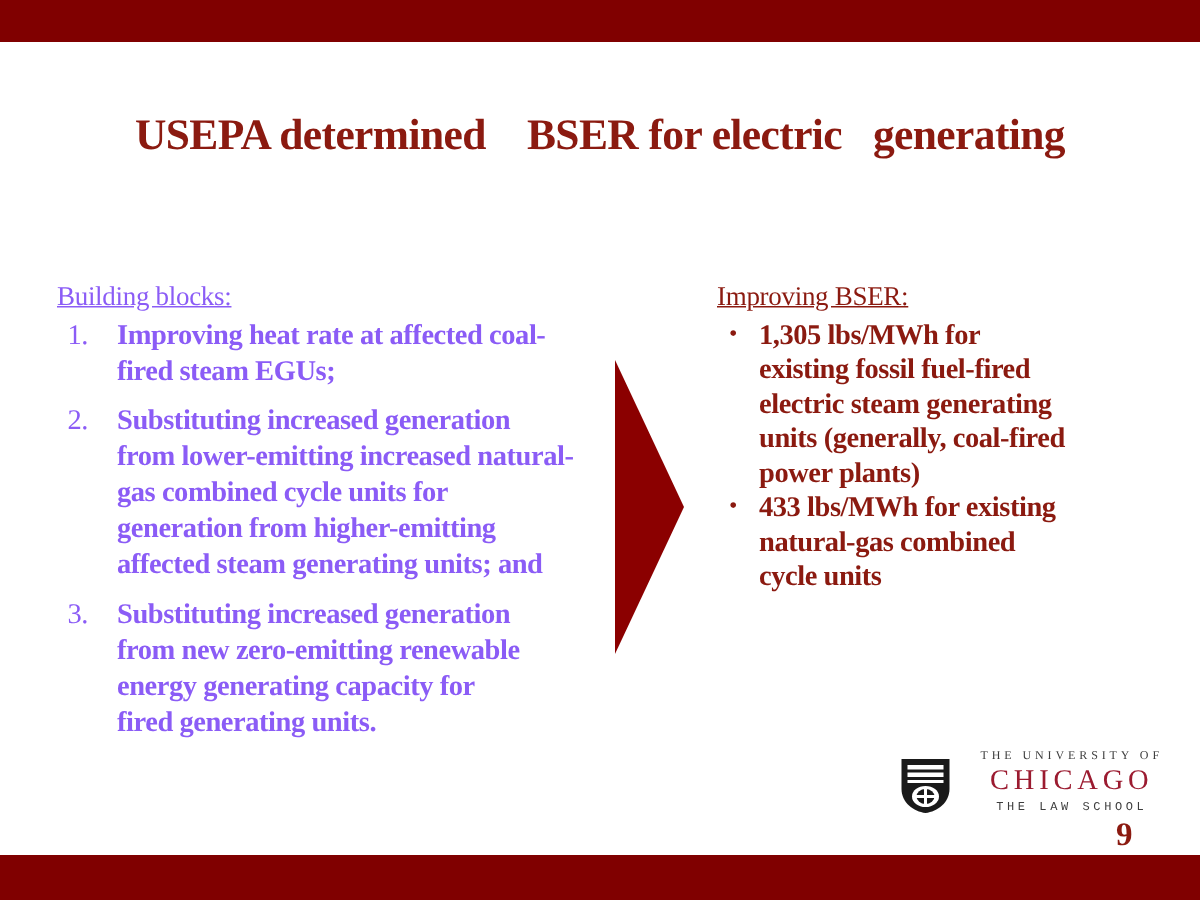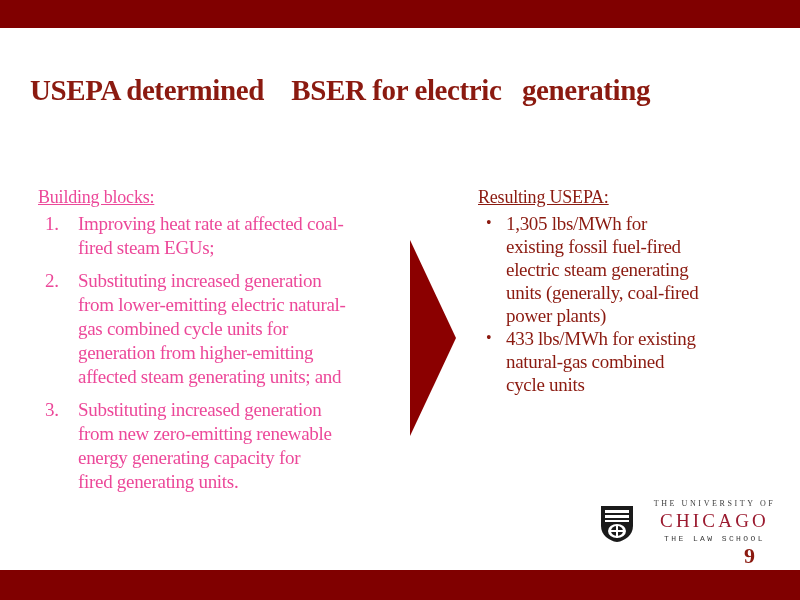--- a/index.html
+++ b/index.html
@@ -35,36 +35,36 @@
     height: 30px;
     background: #800000;
   }
 
   
   .title {
     position: absolute;
     left: 30px;
     top: 70px;
     width: 740px;
-    text-align: left;
+    text-align: center;
     color: #8b1a10;
     font-weight: bold;
     font-size: 29px;
     line-height: 40px;
     letter-spacing: -0.4px;
   }
   .title .ln { display: block; white-space: pre; }
 
   
   .col-left {
     position: absolute;
     left: 38px;
     top: 186px;
     width: 360px;
-    color: #ec4899;
+    color: #8b5cf6;
   }
   .col-right {
     position: absolute;
     left: 478px;
     top: 186px;
     width: 300px;
     color: #8b1a10;
   }
   .col-head {
     font-size: 18px;
@@ -81,21 +81,21 @@
     padding-left: 40px;
     margin-bottom: 9px;
     letter-spacing: -0.3px;
   }
   .num-item .marker {
     position: absolute;
     left: 7px;
     top: 0;
   }
   .num-item .ln,
-  .bul-item .ln { display: block; white-space: pre; }
+  .bul-item .ln { display: block; white-space: pre; font-weight: bold; }
 
   .bul-item {
     position: relative;
     font-size: 19px;
     line-height: 23px;
     padding-left: 28px;
     letter-spacing: -0.3px;
   }
   .bul-item .marker {
     position: absolute;
@@ -185,21 +185,21 @@
 
     <div class="num-item">
       <span class="marker">1.</span>
       <span class="ln">Improving heat rate at affected coal-</span>
       <span class="ln">fired steam EGUs;</span>
     </div>
 
     <div class="num-item">
       <span class="marker">2.</span>
       <span class="ln">Substituting increased generation</span>
-      <span class="ln">from lower-emitting electric natural-</span>
+      <span class="ln">from lower-emitting increased natural-</span>
       <span class="ln">gas combined cycle units for</span>
       <span class="ln">generation from higher-emitting</span>
       <span class="ln">affected steam generating units; and</span>
     </div>
 
     <div class="num-item">
       <span class="marker">3.</span>
       <span class="ln">Substituting increased generation</span>
       <span class="ln">from new zero-emitting renewable</span>
       <span class="ln">energy generating capacity for</span>
@@ -207,21 +207,21 @@
     </div>
 
   </div>
 
   <svg class="arrow-shape" viewBox="0 0 46 196">
     <polygon points="0,0 46,98 0,196" fill="#8b0000"></polygon>
   </svg>
 
   <div class="col-right">
 
-    <div class="col-head">Resulting USEPA:</div>
+    <div class="col-head">Improving BSER:</div>
 
     <div class="bul-item">
       <span class="marker">•</span>
       <span class="ln">1,305 lbs/MWh for</span>
       <span class="ln">existing fossil fuel-fired</span>
       <span class="ln">electric steam generating</span>
       <span class="ln">units (generally, coal-fired</span>
       <span class="ln">power plants)</span>
     </div>
 

